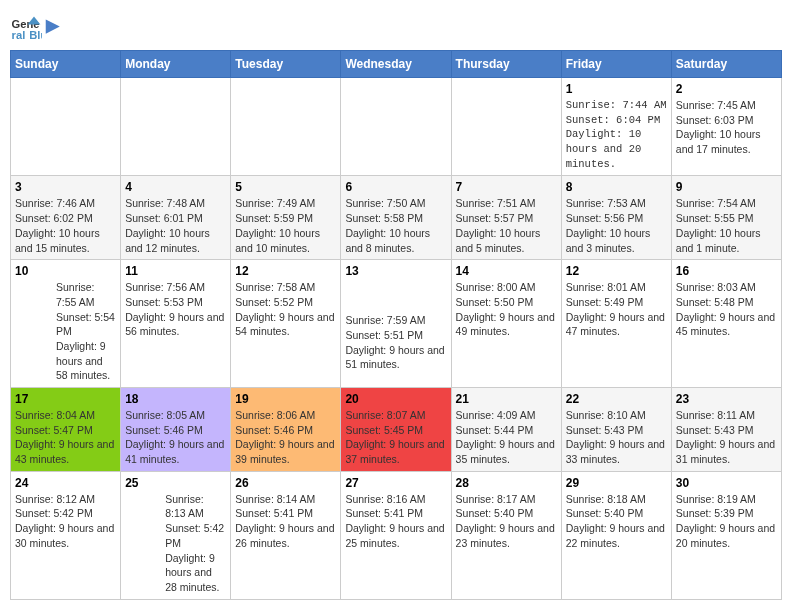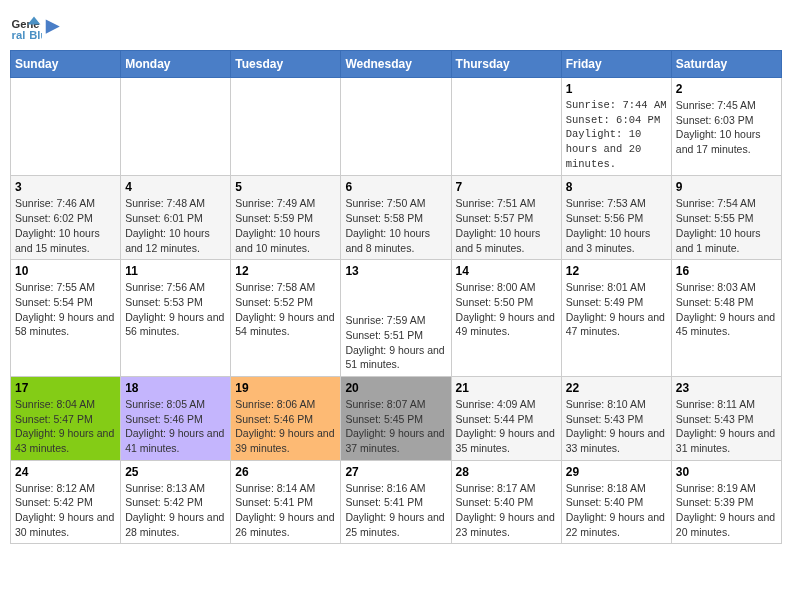--- a/index.html
+++ b/index.html
@@ -176,21 +176,21 @@
         <td style="background: rgb(245, 245, 245);">
           <span class="day-num">9</span>
           <div class="day-info" style="white-space: pre-line;">Sunrise: 7:54 AM
 Sunset: 5:55 PM
 Daylight: 10 hours and 1 minute.</div>
         </td>
       </tr>
       <tr>
         <td>
           <span class="day-num">10</span>
-          <div class="day-info" style="white-space: pre-line;">Sunrise: 7:55 AM
+          <div class="day-info" style="white-space: pre-line; margin-left: 41px;">Sunrise: 7:55 AM
 Sunset: 5:54 PM
 Daylight: 9 hours and 58 minutes.</div>
         </td>
         <td>
           <span class="day-num">11</span>
           <div class="day-info" style="white-space: pre-line;">Sunrise: 7:56 AM
 Sunset: 5:53 PM
 Daylight: 9 hours and 56 minutes.</div>
         </td>
         <td>
@@ -236,21 +236,21 @@
           <div class="day-info" style="white-space: pre-line;">Sunrise: 8:05 AM
 Sunset: 5:46 PM
 Daylight: 9 hours and 41 minutes.</div>
         </td>
         <td style="background: #fdba74;">
           <span class="day-num">19</span>
           <div class="day-info" style="white-space: pre-line;">Sunrise: 8:06 AM
 Sunset: 5:46 PM
 Daylight: 9 hours and 39 minutes.</div>
         </td>
-        <td style="background: #a3a3a3;">
+        <td style="background: #ef4444;">
           <span class="day-num">20</span>
           <div class="day-info" style="white-space: pre-line;">Sunrise: 8:07 AM
 Sunset: 5:45 PM
 Daylight: 9 hours and 37 minutes.</div>
         </td>
         <td style="background: rgb(245, 245, 245);">
           <span class="day-num">21</span>
           <div class="day-info" style="white-space: pre-line;">Sunrise: 4:09 AM
 Sunset: 5:44 PM
 Daylight: 9 hours and 35 minutes.</div>
@@ -270,21 +270,21 @@
       </tr>
       <tr>
         <td>
           <span class="day-num">24</span>
           <div class="day-info" style="white-space: pre-line;">Sunrise: 8:12 AM
 Sunset: 5:42 PM
 Daylight: 9 hours and 30 minutes.</div>
         </td>
         <td>
           <span class="day-num">25</span>
-          <div class="day-info" style="white-space: pre-line;">Sunrise: 8:13 AM
+          <div class="day-info" style="white-space: pre-line; margin-left: 40px;">Sunrise: 8:13 AM
 Sunset: 5:42 PM
 Daylight: 9 hours and 28 minutes.</div>
         </td>
         <td>
           <span class="day-num">26</span>
           <div class="day-info" style="white-space: pre-line;">Sunrise: 8:14 AM
 Sunset: 5:41 PM
 Daylight: 9 hours and 26 minutes.</div>
         </td>
         <td>

